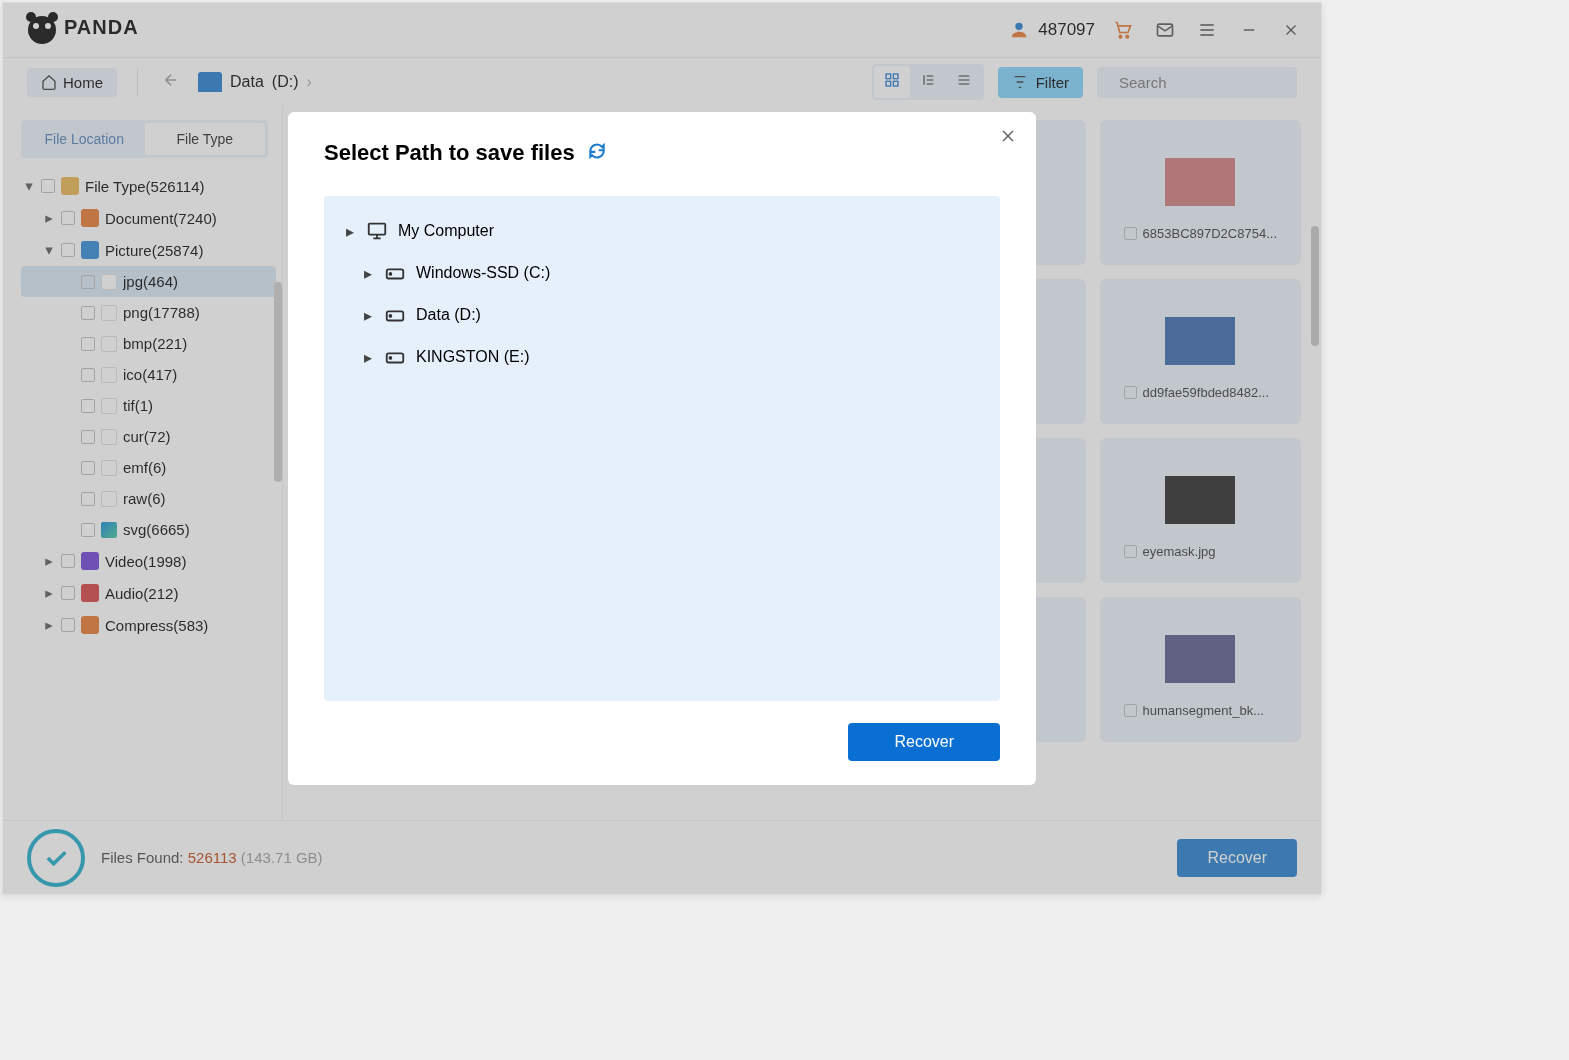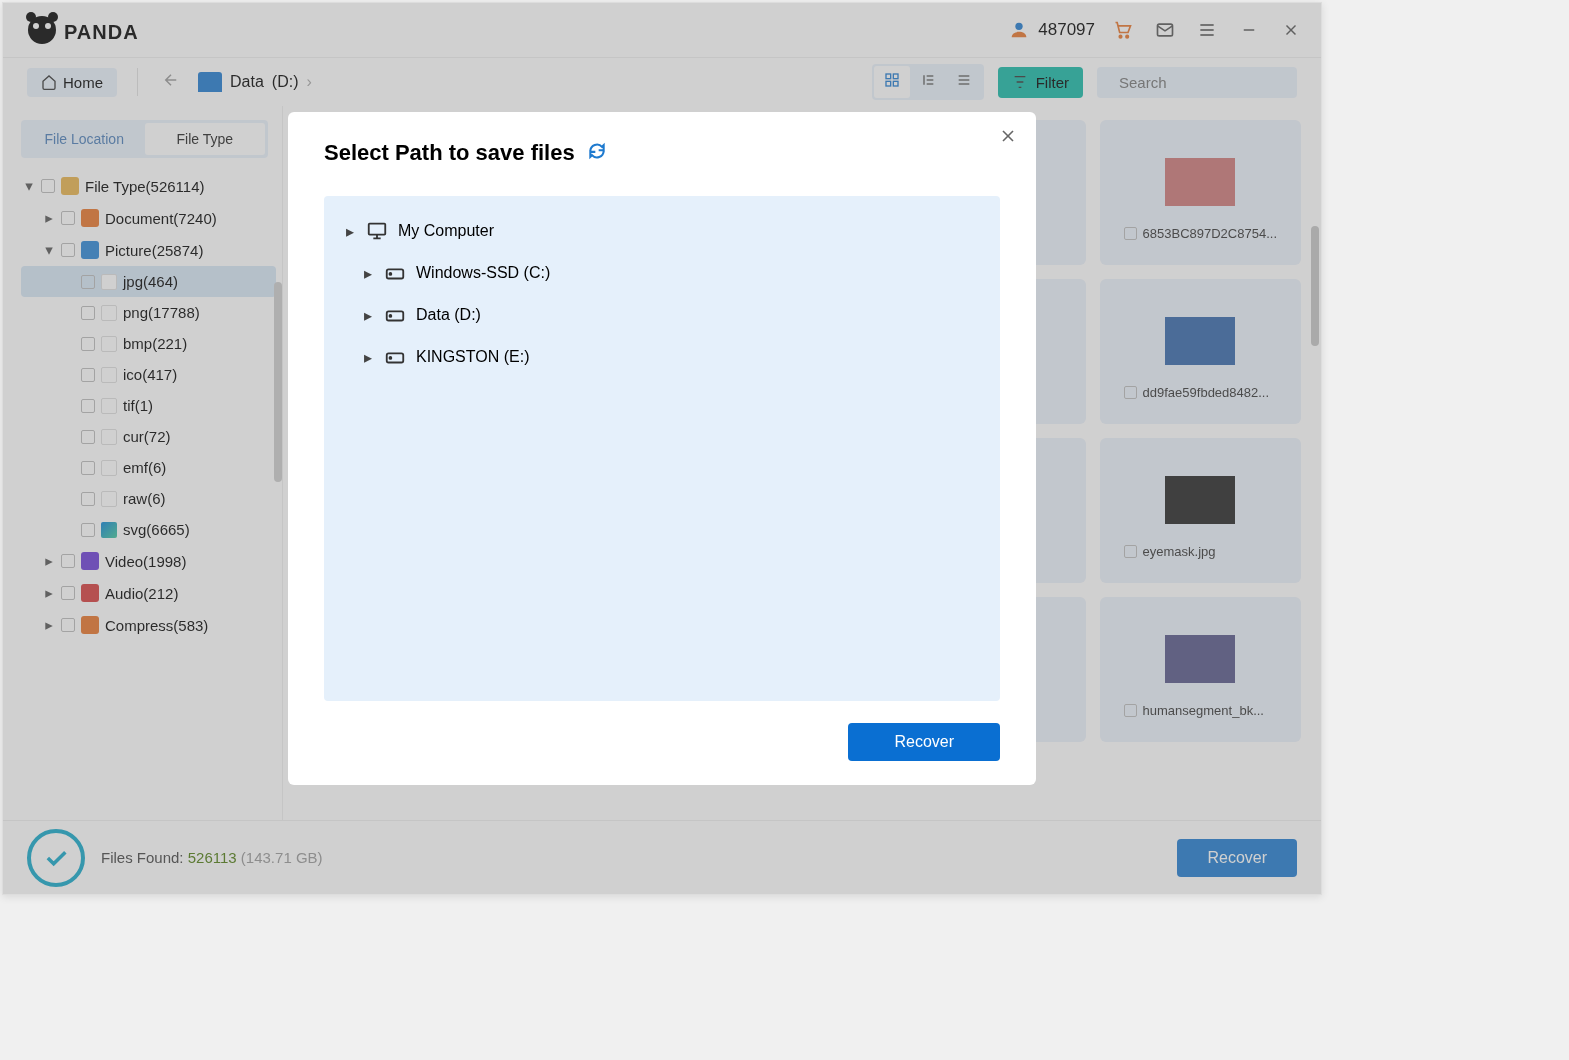--- a/index.html
+++ b/index.html
@@ -1,21 +1,21 @@
 <!DOCTYPE html>
 <html><head>
 <meta charset="utf-8">
 <style>
 * { box-sizing: border-box; margin: 0; padding: 0; font-family: -apple-system, BlinkMacSystemFont, 'Segoe UI', Arial, sans-serif; }
 body { background: #f0f0f0; width: 1569px; height: 1060px; overflow: hidden; position: relative; }
 
 .app-window { position: absolute; top: 2px; left: 2px; width: 1320px; height: 893px; background: #fff; border: 1px solid #ddd; box-shadow: 0 2px 8px rgba(0,0,0,0.1); display: flex; flex-direction: column; }
 
 .titlebar { height: 55px; display: flex; align-items: center; padding: 0 20px 0 25px; border-bottom: 1px solid #eee; }
-.logo { display: flex; align-items: flex-end; gap: 8px; font-size: 20px; font-weight: 700; letter-spacing: 1px; }
+.logo { display: flex; align-items: flex-start; gap: 8px; font-size: 20px; font-weight: 700; letter-spacing: 1px; }
 .logo-icon { width: 28px; height: 28px; background: #000; border-radius: 50%; position: relative; }
 .logo-icon::before, .logo-icon::after { content: ''; position: absolute; width: 10px; height: 10px; background: #000; border-radius: 50%; top: -4px; }
 .logo-icon::before { left: -2px; }
 .logo-icon::after { right: -2px; }
 .logo-icon .face { position: absolute; width: 6px; height: 6px; background: #fff; border-radius: 50%; top: 7px; }
 .logo-icon .eye-l { left: 5px; }
 .logo-icon .eye-r { right: 5px; }
 .spacer { flex: 1; }
 .user-info { display: flex; align-items: center; gap: 8px; font-size: 17px; font-weight: 500; margin-right: 18px; }
 .user-icon { width: 22px; height: 22px; }
@@ -25,21 +25,21 @@
 .toolbar { height: 48px; display: flex; align-items: center; padding: 0 24px; gap: 14px; }
 .home-btn { display: flex; align-items: center; gap: 6px; background: #e9f2fb; padding: 6px 14px; border-radius: 4px; font-size: 15px; cursor: pointer; }
 .vdiv { width: 1px; height: 28px; background: #e0e0e0; margin: 0 6px; }
 .nav-back { color: #888; cursor: pointer; padding: 4px; }
 .breadcrumb { display: flex; align-items: center; gap: 8px; font-size: 16px; }
 .drive-icon { width: 24px; height: 20px; background: #1e7acf; border-radius: 3px 3px 0 0; }
 .crumb-arrow { color: #aaa; }
 .view-group { display: flex; background: #e9f2fb; border-radius: 4px; padding: 2px; }
 .view-btn { padding: 6px 10px; cursor: pointer; color: #555; }
 .view-btn.active { background: #fff; border-radius: 3px; color: #1e7acf; }
-.filter-btn { display: flex; align-items: flex-start; gap: 8px; background: #14b8a6; padding: 7px 14px; border-radius: 4px; cursor: pointer; font-size: 15px; }
+.filter-btn { display: flex; align-items: flex-start; gap: 8px; background: #7dd3fc; padding: 7px 14px; border-radius: 4px; cursor: pointer; font-size: 15px; }
 .search-box { display: flex; align-items: center; gap: 8px; background: #e9f2fb; padding: 7px 14px; border-radius: 4px; width: 200px; }
 .search-box input { border: none; background: transparent; outline: none; font-size: 15px; flex: 1; }
 
 .body-area { flex: 1; display: flex; overflow: hidden; }
 
 .sidebar { width: 280px; border-right: 1px solid #eee; padding: 14px 0 0 4px; display: flex; flex-direction: column; }
 .tabs { display: flex; background: #e9f2fb; margin: 0 14px 12px 14px; border-radius: 4px; padding: 3px; }
 .tab { flex: 1; text-align: center; padding: 8px 4px; font-size: 14px; cursor: pointer; color: #4a7db8; }
 .tab.active { background: #fff; border-radius: 3px; color: #222; font-weight: 500; }
 .tree { flex: 1; overflow-y: auto; padding: 0 6px 0 14px; }
@@ -66,21 +66,21 @@
 .card { background: #eaf1fa; border-radius: 6px; padding: 24px; display: flex; flex-direction: column; height: 145px; }
 .card-thumb { flex: 1; background: #eaf1fa; display: flex; align-items: center; justify-content: center; margin-bottom: 6px; }
 .card-thumb-img { width: 70px; height: 48px; background: #333; }
 .card-label { display: flex; align-items: center; gap: 6px; font-size: 13px; color: #333; }
 .card-label .chk { width: 13px; height: 13px; }
 .card-name { white-space: nowrap; overflow: hidden; text-overflow: ellipsis; }
 
 .statusbar { height: 74px; border-top: 1px solid #eee; display: flex; align-items: center; padding: 0 24px; gap: 16px; }
 .status-icon { width: 58px; height: 58px; border: 4px solid #13a8c9; border-radius: 50%; display: flex; align-items: center; justify-content: center; color: #13a8c9; }
 .status-text { font-size: 15px; color: #444; }
-.status-count { color: #4d7c0f; }
+.status-count { color: #c2410c; }
 .status-size { color: #999; }
 .recover-btn { background: #1e7acf; color: #fff; padding: 10px 30px; border-radius: 4px; font-size: 16px; cursor: pointer; }
 
 .overlay { position: absolute; inset: 0; background: rgba(120,120,120,0.35); display: flex; align-items: center; justify-content: center; }
 .dialog { width: 748px; height: 673px; background: #fff; border-radius: 6px; padding: 28px 36px 24px 36px; display: flex; flex-direction: column; position: relative; }
 .dlg-close { position: absolute; top: 14px; right: 18px; cursor: pointer; color: #666; font-size: 20px; }
 .dlg-title-row { display: flex; align-items: center; gap: 12px; margin-bottom: 30px; }
 .dlg-title { font-size: 22px; font-weight: 700; }
 .refresh-icon { color: #1e7acf; cursor: pointer; }
 .dlg-tree-box { flex: 1; background: #e5f0fb; border-radius: 4px; padding: 14px 18px; overflow: auto; }

